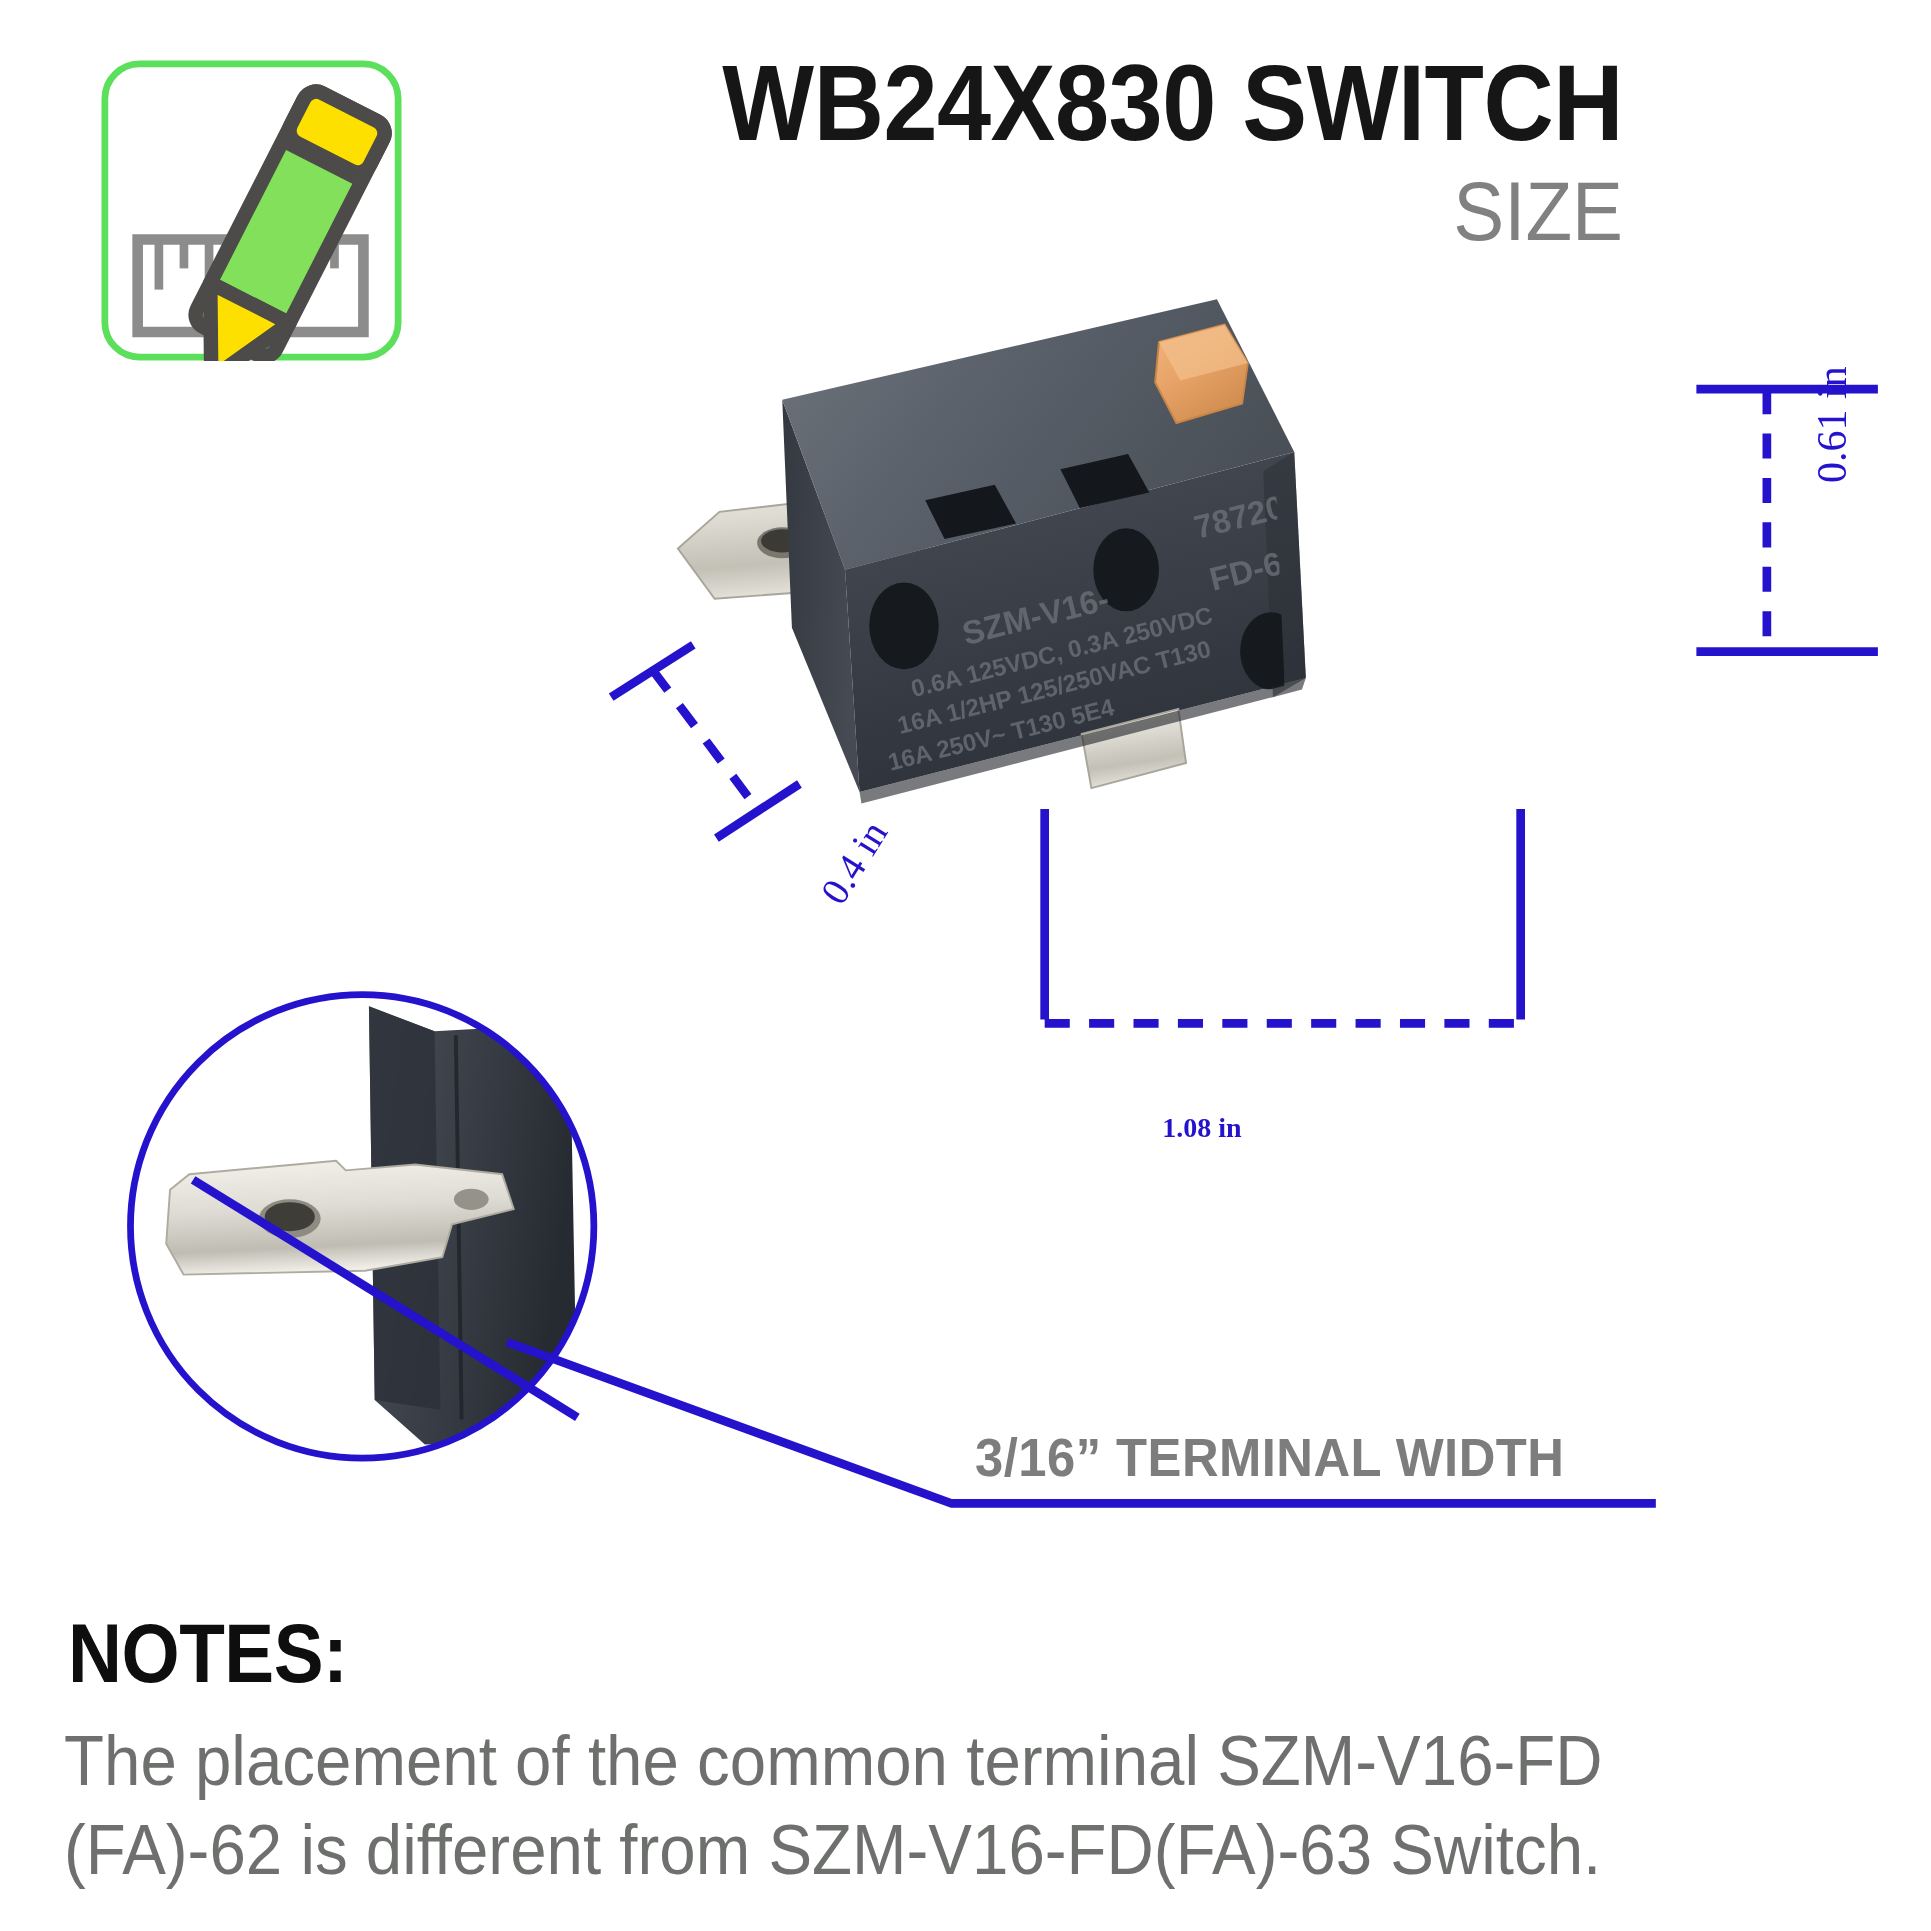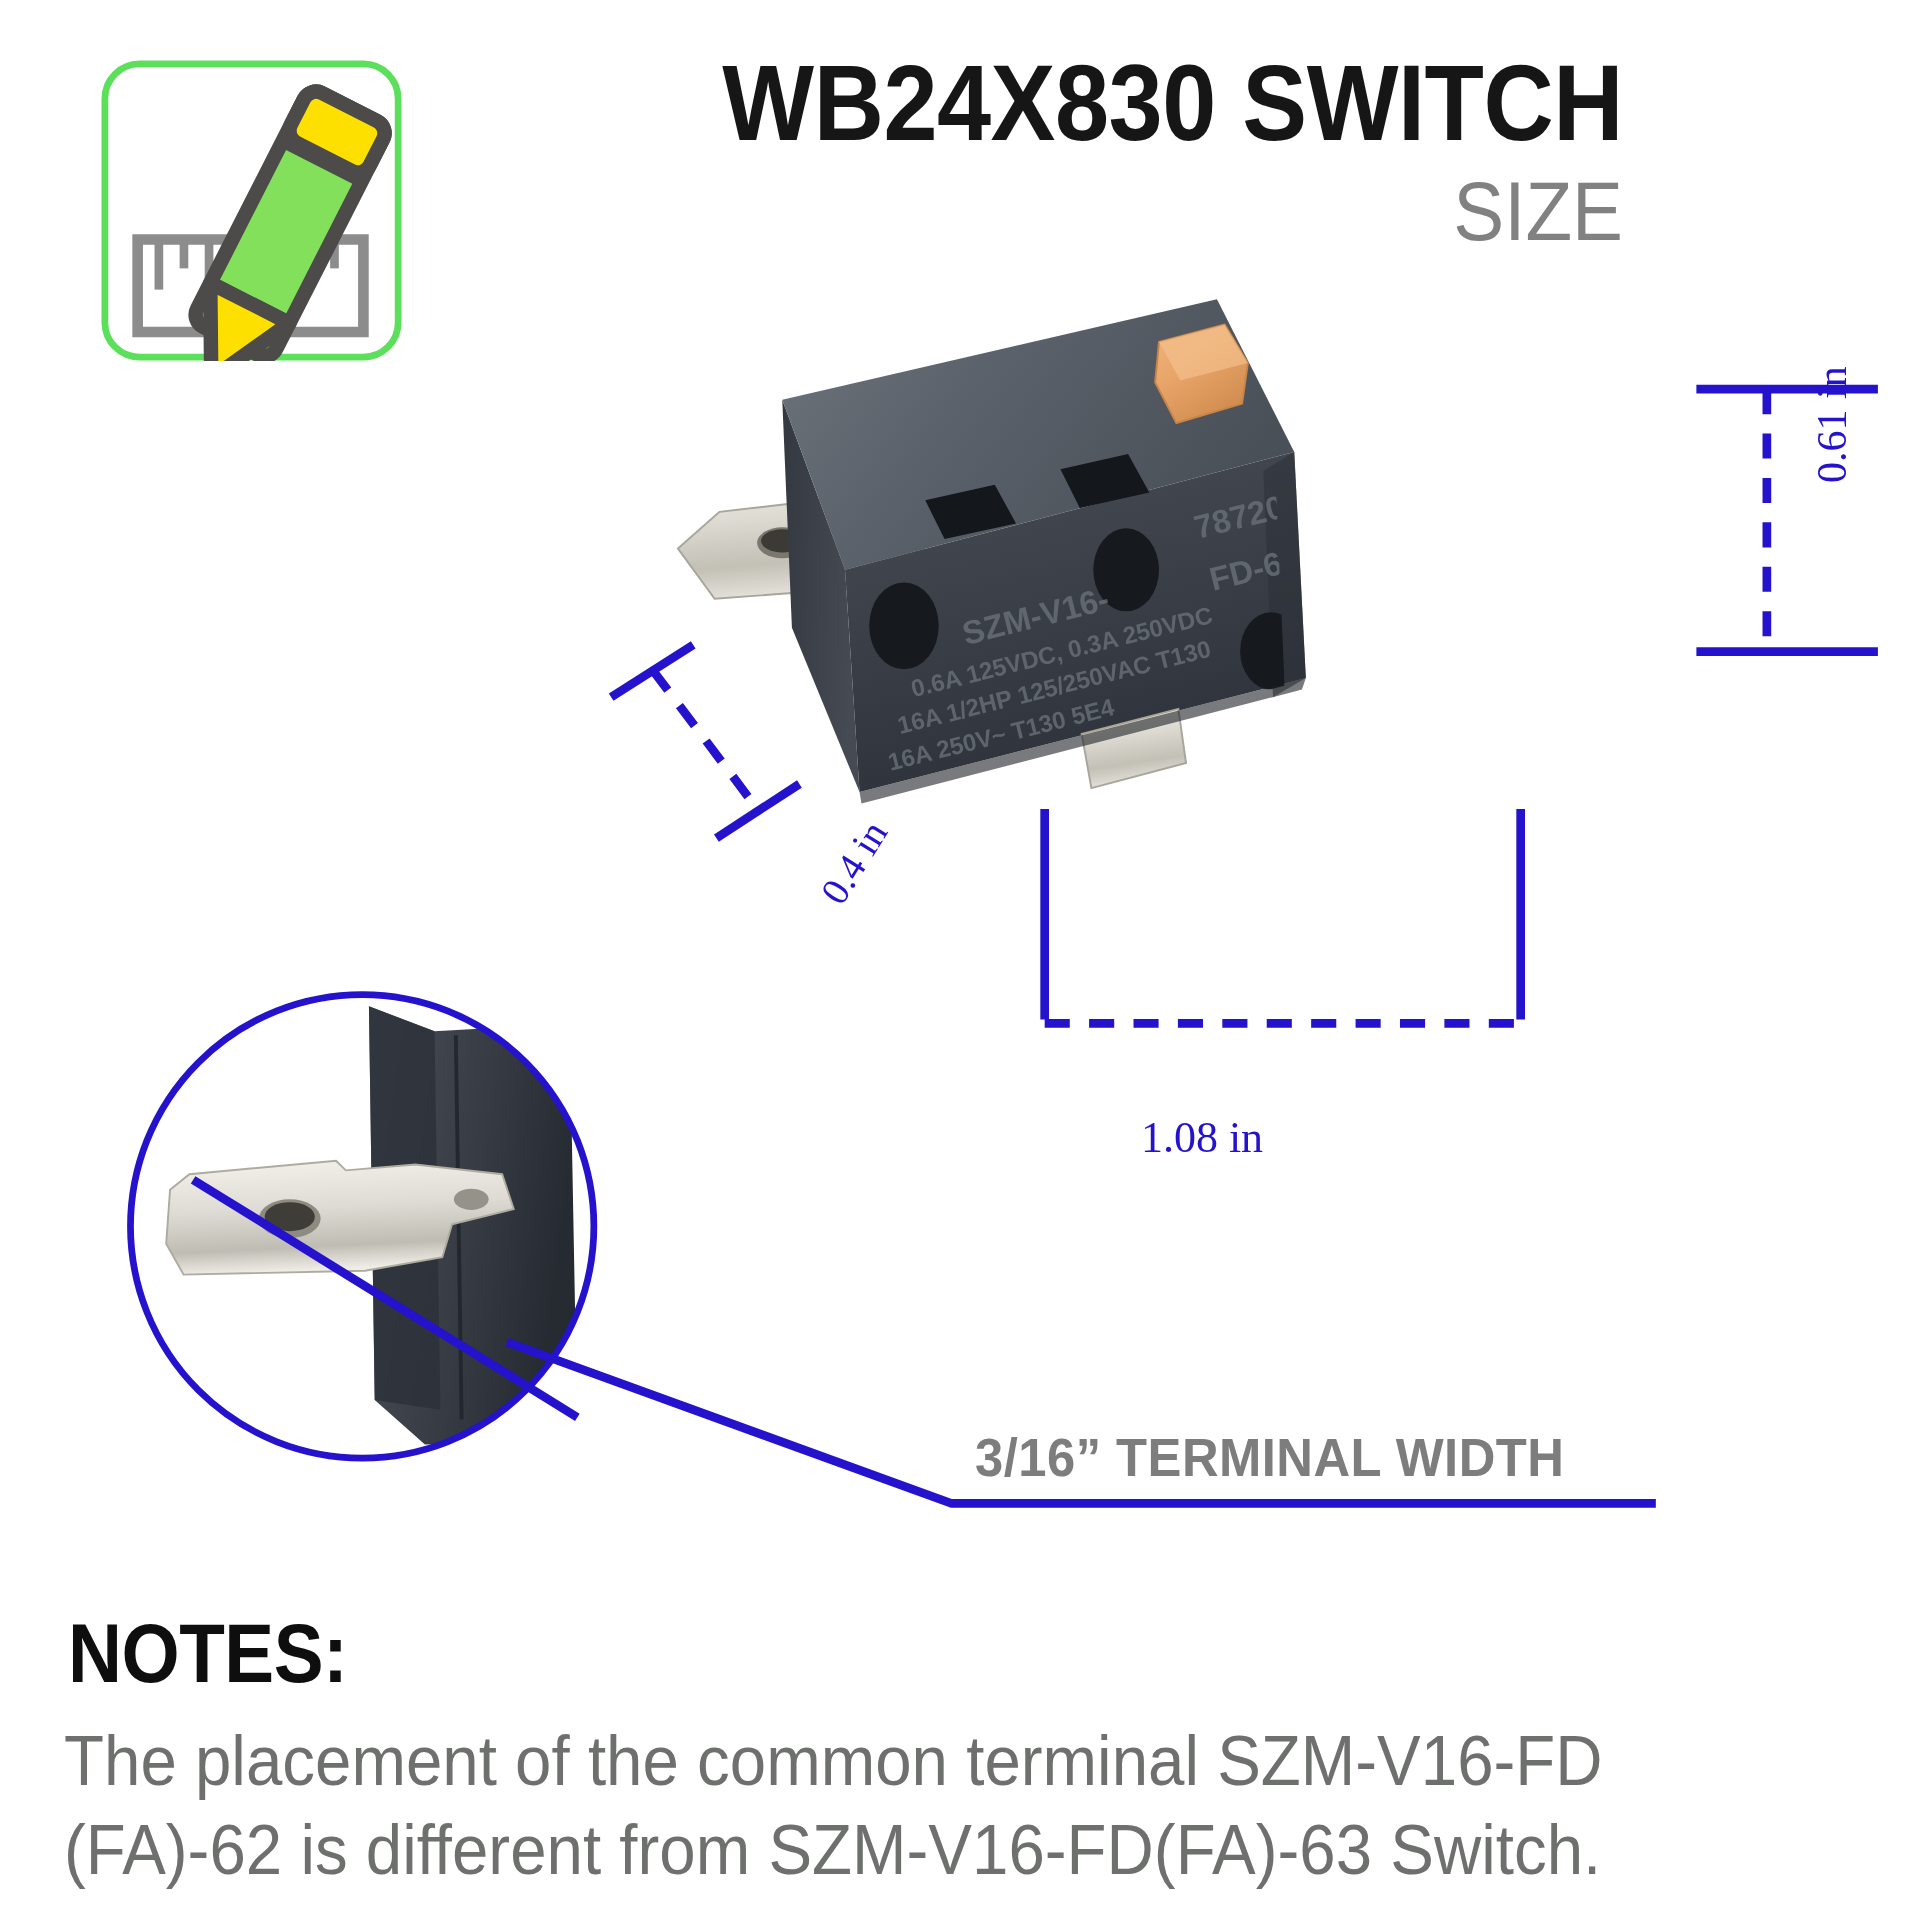--- a/index.html
+++ b/index.html
@@ -92,22 +92,23 @@
   #label-height {
     left: 1808px;
     top: 483px;
     font-size: 42px;
     transform: rotate(-90deg);
     transform-origin: left top;
   }
   #label-width {
     left: 1202px;
     top: 1112px;
-    font-size: 44px;
+    font-size: 28px;
     transform: translateX(-50%);
+    font-weight: bold;
   }
   #label-depth {
     left: 811px;
     top: 888px;
     font-size: 39px;
     transform: rotate(-58deg);
     transform-origin: left top;
   }
 
   

